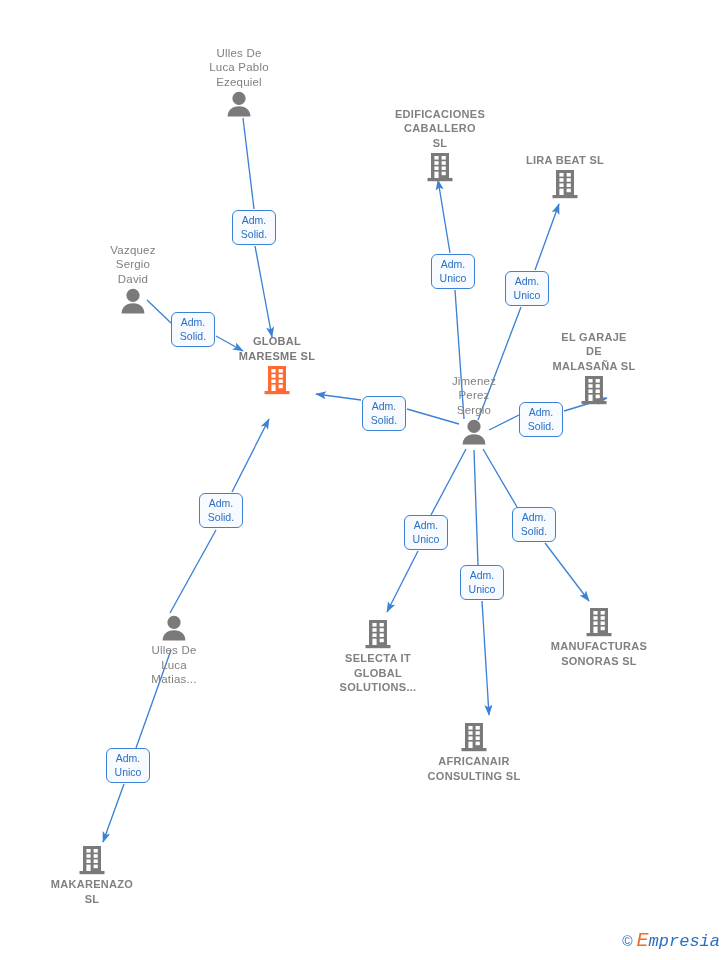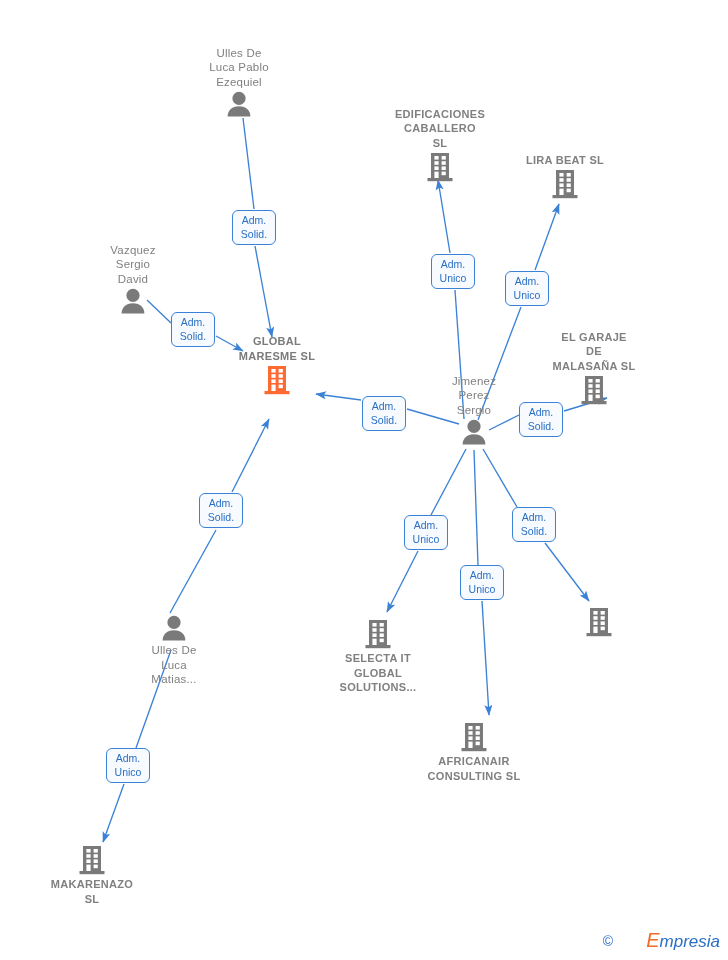--- a/index.html
+++ b/index.html
@@ -76,25 +76,24 @@
     align-items: center;
     gap: 4px;
     font-size: 15px;
     color: #2a6fc4;
   }
   .watermark .wm-c {
     font-size: 14px;
     color: #2a6fc4;
   }
   .watermark .wm-name {
-    font-family: Liberation Sans, sans-serif;
+    font-family: Liberation Mono, monospace;
     font-style: italic;
     font-size: 17px;
     color: #2a6fc4;
-    margin-left: 29px;
   }
   .watermark .wm-name .wm-e {
     color: #ef6c2a;
     font-size: 20px;
   }
 </style>
 </head>
 <body>
 
 <div id="graph-canvas">
@@ -256,20 +255,22 @@
           <rect x="1.5" y="26" width="25" height="3.2" fill="#7a7a7a"></rect>
           <rect x="8.4" y="4" width="4.2" height="3.6" fill="#ffffff"></rect>
           <rect x="15.6" y="4" width="4.2" height="3.6" fill="#ffffff"></rect>
           <rect x="8.4" y="9.2" width="4.2" height="3.6" fill="#ffffff"></rect>
           <rect x="15.6" y="9.2" width="4.2" height="3.6" fill="#ffffff"></rect>
           <rect x="8.4" y="14.4" width="4.2" height="3.6" fill="#ffffff"></rect>
           <rect x="15.6" y="14.4" width="4.2" height="3.6" fill="#ffffff"></rect>
           <rect x="8.4" y="19.6" width="4.2" height="6.4" fill="#ffffff"></rect>
           <rect x="15.6" y="19.6" width="4.2" height="3.6" fill="#ffffff"></rect>
         </svg>
+        <div class="node-label company">MANUFACTURAS
+SONORAS  SL</div>
       </div>
       <div class="node label-below" style="top: 720px; left: 474px;">
         <svg class="node-icon" width="28" height="30" viewBox="0 0 28 30">
           <rect x="5" y="1" width="18" height="25" fill="#7a7a7a"></rect>
           <rect x="1.5" y="26" width="25" height="3.2" fill="#7a7a7a"></rect>
           <rect x="8.4" y="4" width="4.2" height="3.6" fill="#ffffff"></rect>
           <rect x="15.6" y="4" width="4.2" height="3.6" fill="#ffffff"></rect>
           <rect x="8.4" y="9.2" width="4.2" height="3.6" fill="#ffffff"></rect>
           <rect x="15.6" y="9.2" width="4.2" height="3.6" fill="#ffffff"></rect>
           <rect x="8.4" y="14.4" width="4.2" height="3.6" fill="#ffffff"></rect>

